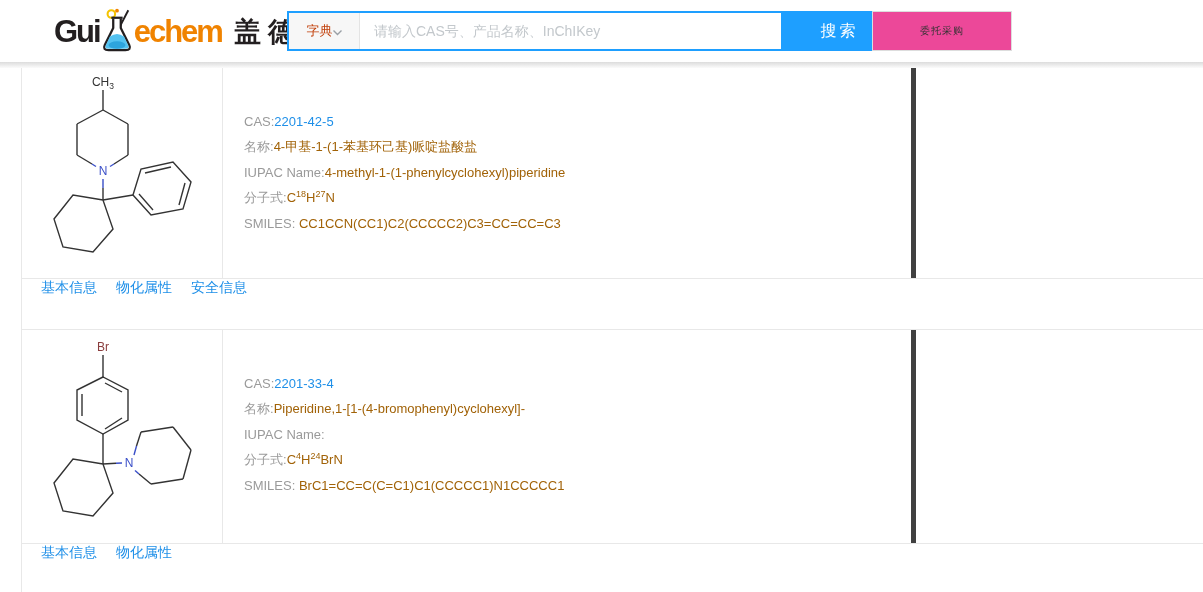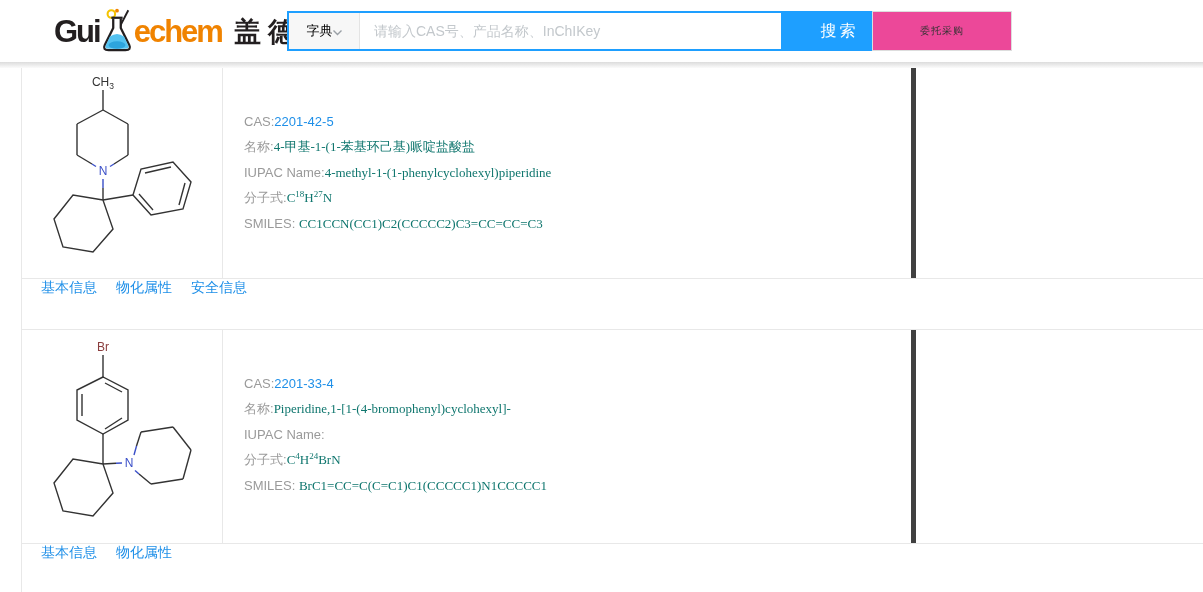--- a/index.html
+++ b/index.html
@@ -11,21 +11,21 @@
   .logo { position:absolute; left:18px; top:7px; display:flex; align-items:center; cursor:pointer; }
   .logo-gui  { font-size:31px; font-weight:bold; color:#231f20; letter-spacing:-2px;margin-left:36px; }
   .logo-flask{ margin:0 1px; }
   .logo-chem { font-size:31px; font-weight:bold; color:#f08300; letter-spacing:-2px; }
   .logo-cn   { font-size:27px; font-weight:bold; color:#231f20; margin-left:12px; letter-spacing:7px; }
 
   .search-bar { position:absolute; left:287px; top:11px; width:613px; height:40px;
                 border:2px solid #1e9fff; display:flex; background:#fff; }
   .search-category { width:71px; background:#f7f7f7; border-right:1px solid #e4e4e4;
                      display:flex; align-items:center; justify-content:center; gap:0;
-                     font-size:13px; color:#000000; cursor:pointer; }
+                     font-size:13px; color:#c2410c; cursor:pointer; }
   .search-input { flex:1; border:none; outline:none; padding:0 14px; font-size:14px; color:#333;
                   font-family:"Liberation Sans","DejaVu Sans",sans-serif; }
   .search-input::placeholder { color:#c3c8cc; }
   .search-btn { width:117px; height:100%; background:#1e9fff; color:#fff; border:none;
                 font-size:16px; letter-spacing:3px; cursor:pointer;
                 font-family:"Liberation Sans","DejaVu Sans",sans-serif; }
   .procure-btn { position:absolute; left:872px; top:11px; width:140px; height:40px;
                  background:#ec4899; border:1px solid #ddd; font-size:10px; color:#333;
                  letter-spacing:1px; cursor:pointer;
                  font-family:"Liberation Sans","DejaVu Sans",sans-serif; }
@@ -35,21 +35,21 @@
   
   .content { margin-left:21px; border-left:1px solid #e8e8e8; }
   .result-card { display:flex; background:#fff; }
   .card-1 { height:210px; }
   .card-2 { height:213px; }
   .structure-cell { width:201px; border-right:1px solid #e8e8e8; padding:2px 0 0 0; cursor:pointer; }
   .info-cell { width:693px; border-right:5px solid #404040; padding:41px 0 0 21px; font-size:13px; }
   .supplier-cell { flex:1; background:#fff; }
   .info-line { line-height:25.4px; white-space:nowrap; }
   .lbl { color:#9a9a9a; }
-  .val { color:#0f766e;font-family:Liberation Serif, serif; }
+  .val { color:#a16207; }
   a.cas-link { color:#1e8fe8; text-decoration:none; cursor:pointer; }
   sup.fsup { font-size:9px; line-height:0; }
 
   .tab-row { border-top:1px solid #e8e8e8; border-bottom:1px solid #e8e8e8; background:#fff;
              display:flex; padding-left:19px; gap:19px; }
   .tab-row-1 { height:52px; }
   .tab-row-2 { height:52px; border-bottom:none; }
   a.tab-link { color:#1e8fe8; font-size:14px; text-decoration:none; cursor:pointer; }
 
   

